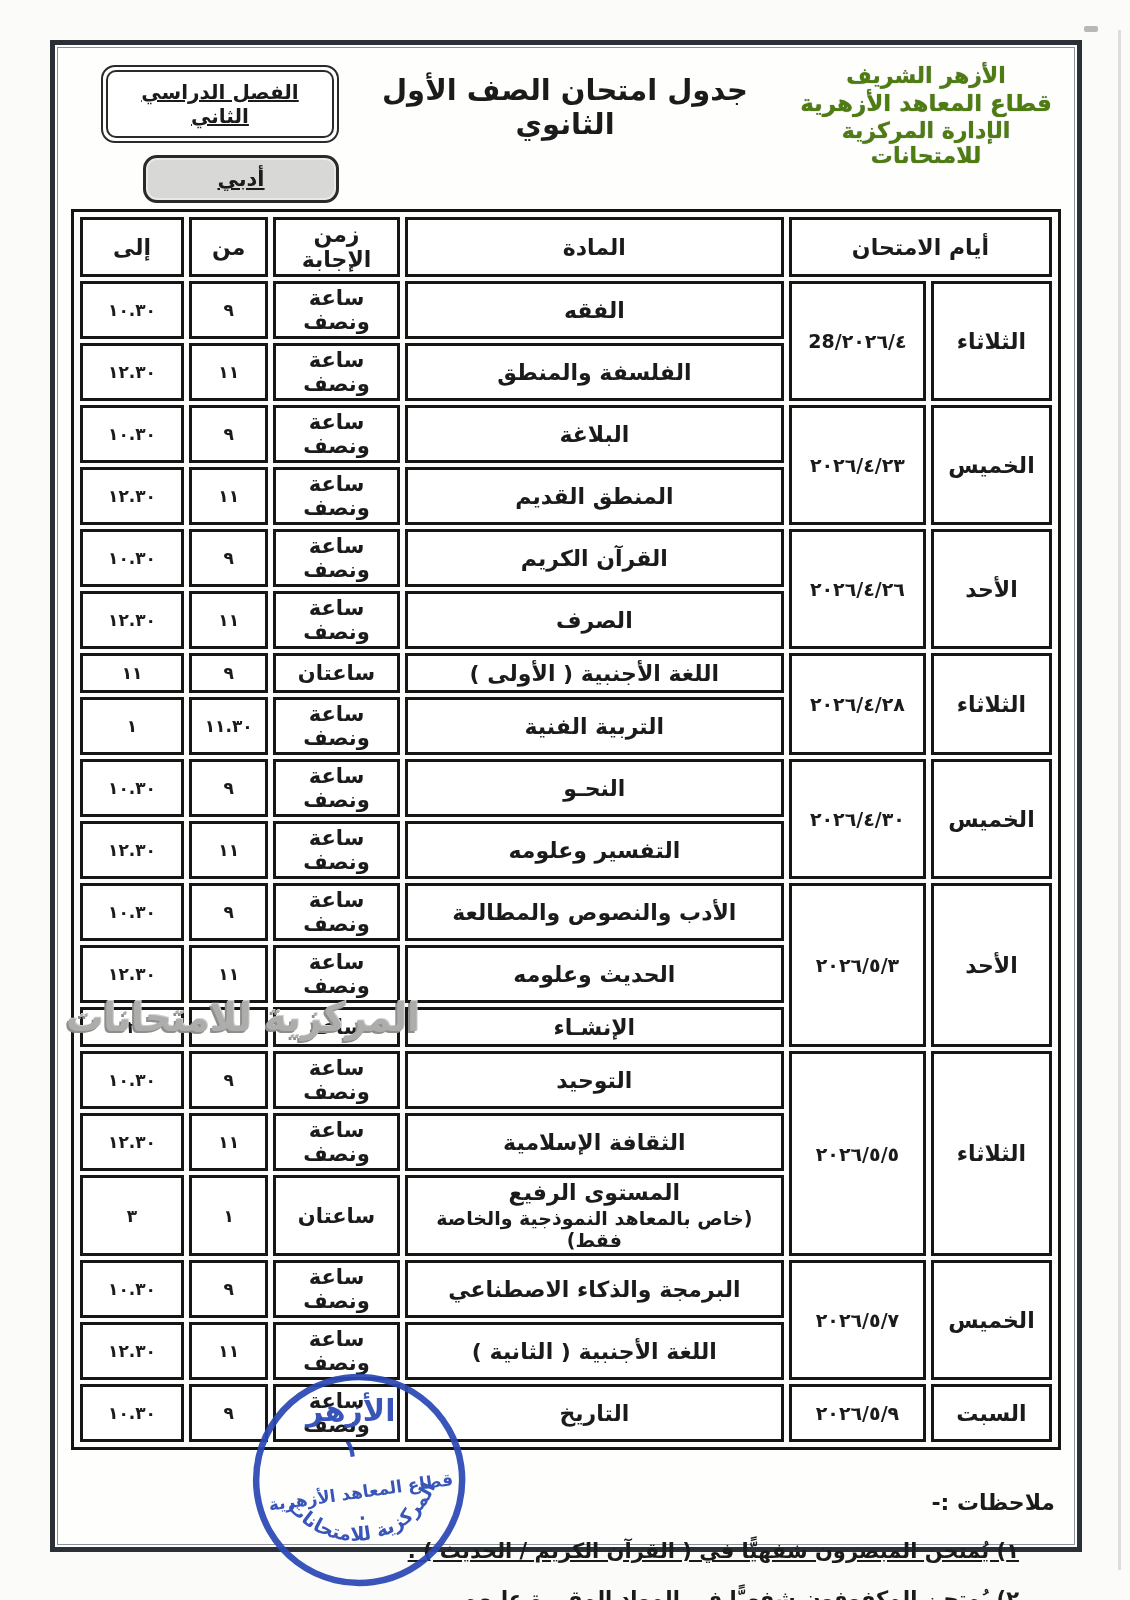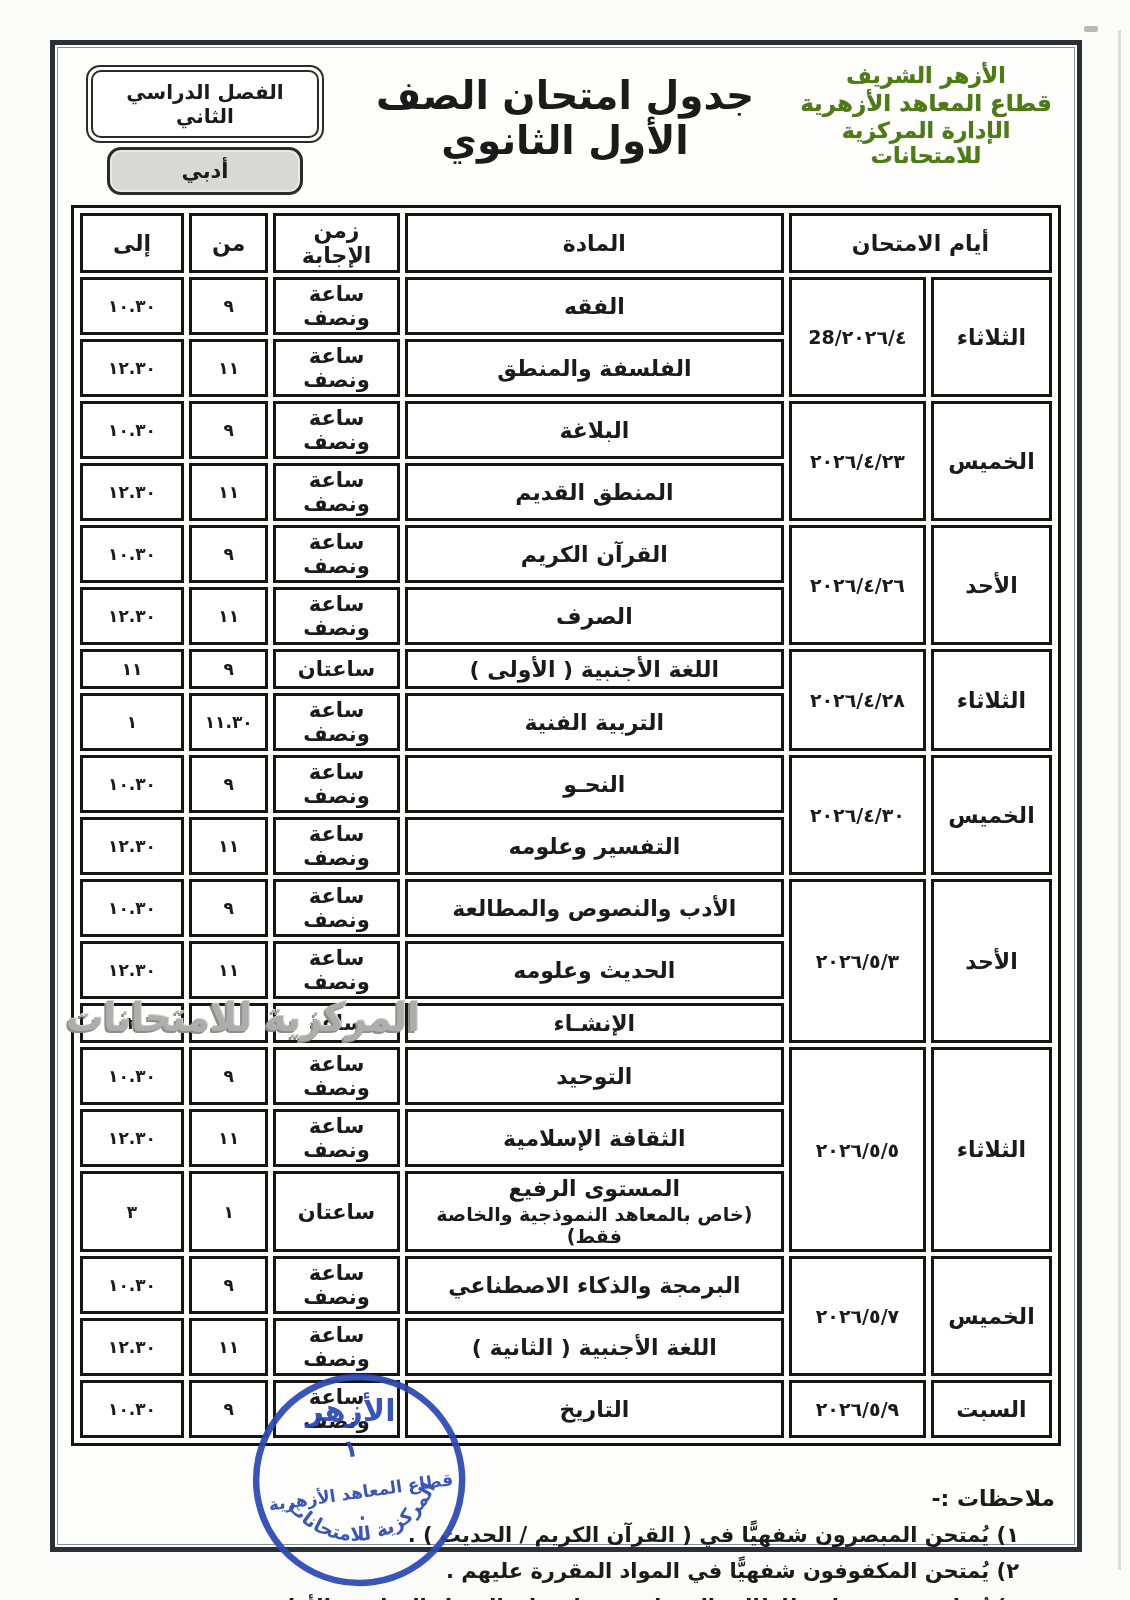--- a/index.html
+++ b/index.html
@@ -25,34 +25,34 @@
 
   
   .doc-header{ display:flex; align-items:flex-start; min-height:142px; }
   .org-calligraphy{ width:270px; text-align:center; padding-top:6px; }
   .org-line{ font-weight:bold; color:#4d7c0f; text-shadow:0 0 1px #6a6d71; }
   .org-line.l1{ font-size:22px; }
   .org-line.l2{ font-size:23px; margin-top:2px; }
   .org-line.l3{ font-size:22px; margin-top:2px; letter-spacing:-1px; }
 
   .exam-title-wrap{ flex:1; text-align:center; padding-top:16px; }
-  .exam-title{ font-size:39px; font-weight:bold; }
+  .exam-title{ font-size:29px; font-weight:bold; }
   .exam-title-year{ font-size:26px; font-weight:bold; margin-top:10px; }
 
-  .badge-col{ width:268px; display:flex; flex-direction:column; align-items:center; padding-top:8px; }
+  .badge-col{ width:268px; display:flex; flex-direction:column; align-items:flex-start; padding-top:8px;text-decoration:underline; }
   .semester-badge-outer{
     border:2px solid #2a2a2a; border-radius:14px; padding:3px; width:238px;
   }
   .semester-badge-inner{
     border:2px solid #2a2a2a; border-radius:10px; text-align:center;
     font-size:20px; font-weight:bold; padding:8px 4px;
     background:#fff;
   }
   .track-badge{
-    margin-top:4px; width:196px; text-align:center;
+    margin-top:12px; width:196px; text-align:center;
     border:3px solid #2a2a2a; border-radius:14px;
     background:#d8d8d6;
     box-shadow: inset 0 0 0 2px #e9e9e7;
     font-size:21px; font-weight:bold; padding:9px 4px;
   }
 
   
   .exam-table-wrap{ margin-top:6px; border:3px solid #141414; padding:1px; background:#fdfdfc; }
   table.exam-table{ width:100%; border-collapse:separate; border-spacing:5px 4px; direction:rtl; }
   .exam-table th, .exam-table td{
@@ -74,21 +74,21 @@
   .watermark{
     position:absolute; left:66px; top:996px; z-index:4;
     font-size:37px; font-weight:bold; letter-spacing:1px;
     color:#adadab; text-shadow:-2px 2px 0 #8e8e8c, 1px -1px 0 #cfcfcd;
     transform:scaleY(1.08);
   }
 
   
   .notes{ margin-top:40px; padding:0 6px; }
   .notes-title{ font-size:22px; font-weight:bold; }
-  .note-item{ font-size:21px; font-weight:bold; margin-top:12px; padding-right:36px; }
+  .note-item{ font-size:21px; font-weight:bold; margin-top:24px; padding-right:36px;text-decoration:underline; }
 
   
   .official-stamp{ position:absolute; left:243px; top:1358px; z-index:6; transform:rotate(-8deg); opacity:.93; }
   .stamp-ink{ fill:#2b49b5; }
 </style>
 </head>
 <body>
 
 <div class="scan-edge-right"></div>
 <div class="scan-speck"></div>

